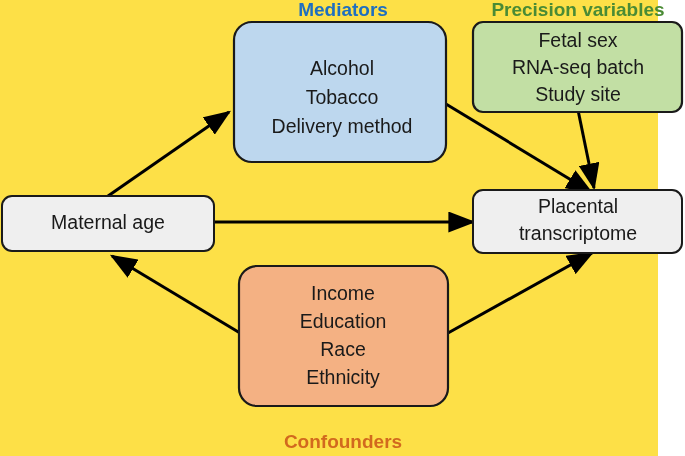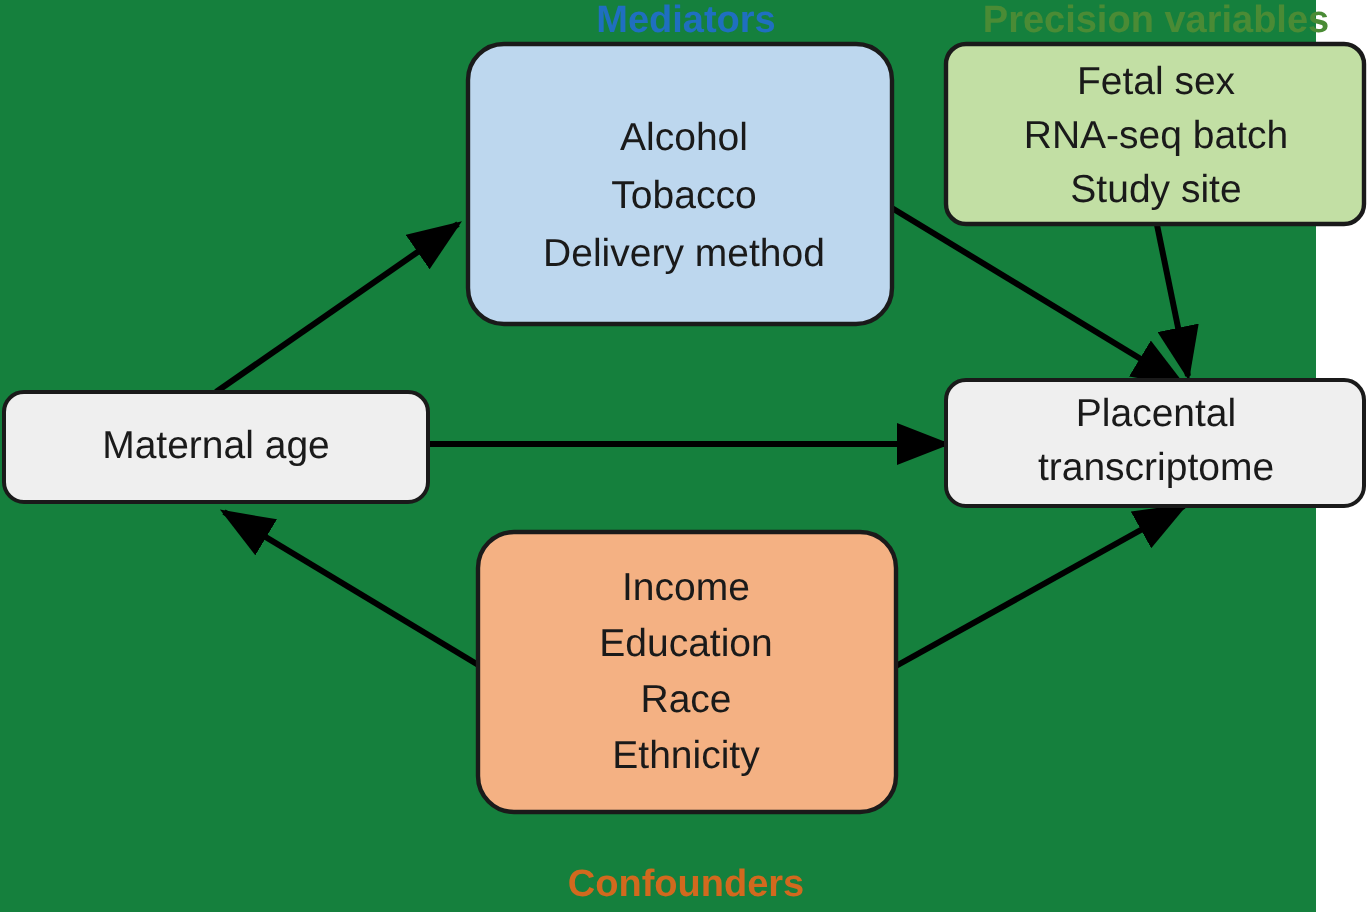--- a/index.html
+++ b/index.html
@@ -10,21 +10,21 @@
   body {
     width: 685px;
     height: 456px;
     overflow: hidden;
     font-family: "Liberation Sans", sans-serif;
   }
   #diagram-root {
     position: relative;
     width: 658px;
     height: 456px;
-    background: #15803d;
+    background: #fde047;
   }
   svg#dag-canvas {
     display: block;
     width: 685px;
     height: 456px;
   }
   .node-box {
     stroke: #1a1a1a;
     stroke-width: 2.2;
   }

